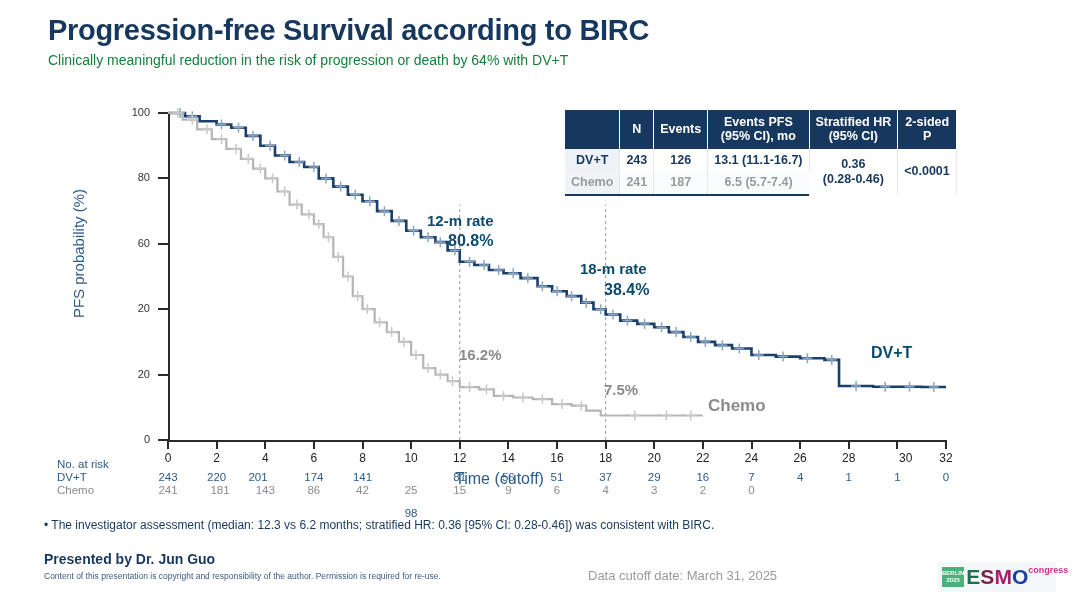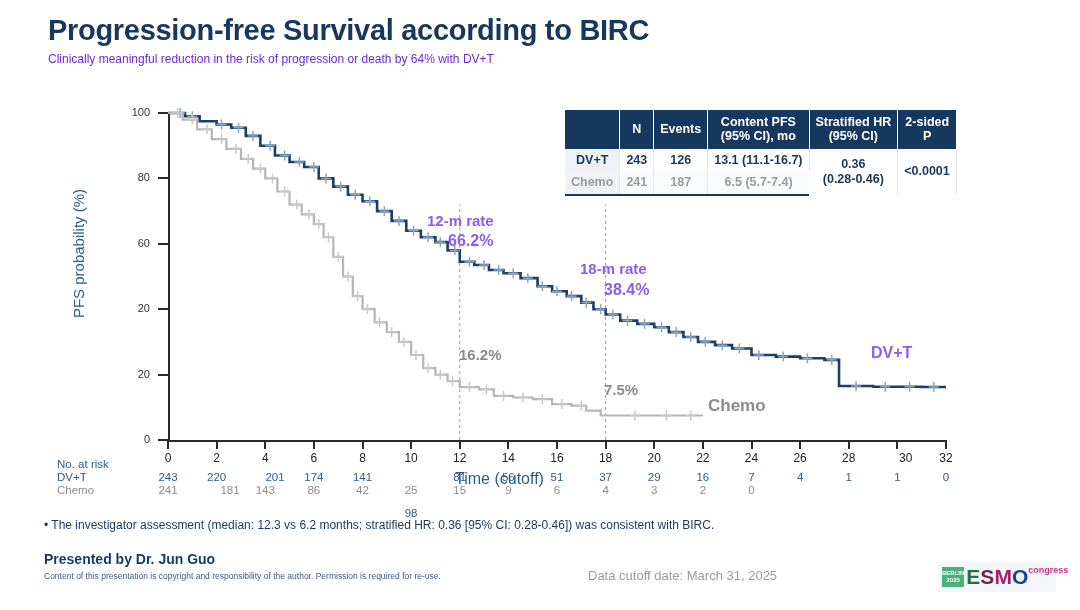--- a/index.html
+++ b/index.html
@@ -2,22 +2,22 @@
 <html><head>
 <meta charset="utf-8">
 <style>
   html,body{margin:0;padding:0;background:#ffffff;}
   body{width:1080px;height:610px;position:relative;overflow:hidden;
        font-family:"Liberation Sans",sans-serif;color:#1b3a5f;}
 
   
   .slide-title{position:absolute;left:48px;top:14px;font-size:29px;font-weight:bold;
                letter-spacing:-0.3px;color:#17385e;white-space:nowrap;}
-  .slide-subtitle{position:absolute;left:48px;top:52px;font-size:12px;font-weight:400;
-                  color:#6d28d9;white-space:nowrap;}
+  .slide-subtitle{position:absolute;left:48px;top:52px;font-size:14px;font-weight:400;
+                  color:#15803d;white-space:nowrap;}
 
   
   #plot{position:absolute;left:0;top:95px;width:1000px;height:360px;}
   .axis-line{position:absolute;background:#2a2a2a;}
   #yaxis{left:168px;top:18px;width:2px;height:327px;}
   #xaxis{left:168px;top:345px;width:779px;height:2px;}
 
   .ytick{position:absolute;left:158px;width:10px;height:2px;background:#2a2a2a;}
   .ytick-label{position:absolute;width:40px;text-align:right;font-size:11px;
                color:#333;left:110px;}
@@ -27,21 +27,21 @@
 
   .ylabel{position:absolute;left:-22px;top:150px;width:200px;text-align:center;
           transform:rotate(-90deg);font-size:15px;color:#2b5c8a;}
   .xlabel{position:absolute;left:455px;top:375px;font-size:16px;color:#2b5c8a;
           white-space:nowrap;}
 
   svg#km{position:absolute;left:0;top:0;width:1000px;height:360px;overflow:visible;}
 
   
   .ann{position:absolute;font-weight:bold;white-space:nowrap;}
-  .ann.navy{color:#8b5cf6;}
+  .ann.navy{color:#0c4a6e;}
   .ann.gray{color:#8b8b8b;}
   .ann-12lab{left:427px;top:117px;font-size:15px;}
   .ann-12val{left:448px;top:137px;font-size:16px;}
   .ann-18lab{left:580px;top:165px;font-size:15px;}
   .ann-18val{left:604px;top:186px;font-size:16px;}
   .ann-c12{left:459px;top:251px;font-size:15px;}
   .ann-c18{left:604px;top:286px;font-size:15px;}
   .lab-dvt{left:871px;top:249px;font-size:16px;}
   .lab-chemo{left:708px;top:301px;font-size:17px;color:#8b8b8b;}
 
@@ -478,53 +478,53 @@
         <line x1="666.40625" x2="666.40625" y1="315.475" y2="325.475" stroke="#c9c9c9" stroke-width="1.5"></line>
         <line x1="661.40625" x2="671.40625" y1="320.475" y2="320.475" stroke="#c9c9c9" stroke-width="1.5"></line>
       </g>
       <g>
         <line x1="690.71875" x2="690.71875" y1="315.475" y2="325.475" stroke="#c9c9c9" stroke-width="1.5"></line>
         <line x1="685.71875" x2="695.71875" y1="320.475" y2="320.475" stroke="#c9c9c9" stroke-width="1.5"></line>
       </g>
     </svg>
 
   <div class="ann navy ann-12lab">12-m rate</div>
-  <div class="ann navy ann-12val">66.2%</div>
+  <div class="ann navy ann-12val">80.8%</div>
   <div class="ann navy ann-18lab">18-m rate</div>
   <div class="ann navy ann-18val">38.4%</div>
   <div class="ann gray ann-c12">16.2%</div>
   <div class="ann gray ann-c18">7.5%</div>
   <div class="ann navy lab-dvt">DV+T</div>
   <div class="ann lab-chemo">Chemo</div>
 </div>
 
 <div id="risk">
   <div class="risk-head">No. at risk</div>
   <div class="risk-rowlab r0">DV+T</div>
   <div class="risk-rowlab r1">Chemo</div>
   <div id="risk-cells">
       <div class="risk-cell r0" style="left: 151px; top: 13px;">243</div>
       <div class="risk-cell r0" style="left: 199.625px; top: 13px;">220</div>
-      <div class="risk-cell r0" style="left: 258px; top: 13px;">201</div>
+      <div class="risk-cell r0" style="left: 241px; top: 13px;">201</div>
       <div class="risk-cell r0" style="left: 296.875px; top: 13px;">174</div>
       <div class="risk-cell r0" style="left: 345.5px; top: 13px;">141</div>
       <div class="risk-cell r0" style="left: 394.125px; top: 13px; margin-top: 36px;">98</div>
       <div class="risk-cell r0" style="left: 442.75px; top: 13px;">81</div>
       <div class="risk-cell r0" style="left: 491.375px; top: 13px;">56</div>
       <div class="risk-cell r0" style="left: 540px; top: 13px;">51</div>
       <div class="risk-cell r0" style="left: 588.625px; top: 13px;">37</div>
       <div class="risk-cell r0" style="left: 637.25px; top: 13px;">29</div>
       <div class="risk-cell r0" style="left: 685.875px; top: 13px;">16</div>
       <div class="risk-cell r0" style="left: 734.5px; top: 13px;">7</div>
       <div class="risk-cell r0" style="left: 783.125px; top: 13px;">4</div>
       <div class="risk-cell r0" style="left: 831.75px; top: 13px;">1</div>
       <div class="risk-cell r0" style="left: 880.375px; top: 13px;">1</div>
       <div class="risk-cell r0" style="left: 929px; top: 13px;">0</div>
       <div class="risk-cell r1" style="left: 151px; top: 26px;">241</div>
-      <div class="risk-cell r1" style="left: 213px; top: 26px;">181</div>
+      <div class="risk-cell r1" style="left: 203px; top: 26px;">181</div>
       <div class="risk-cell r1" style="left: 248.25px; top: 26px;">143</div>
       <div class="risk-cell r1" style="left: 296.875px; top: 26px;">86</div>
       <div class="risk-cell r1" style="left: 345.5px; top: 26px;">42</div>
       <div class="risk-cell r1" style="left: 394.125px; top: 26px;">25</div>
       <div class="risk-cell r1" style="left: 442.75px; top: 26px;">15</div>
       <div class="risk-cell r1" style="left: 491.375px; top: 26px;">9</div>
       <div class="risk-cell r1" style="left: 540px; top: 26px;">6</div>
       <div class="risk-cell r1" style="left: 588.625px; top: 26px;">4</div>
       <div class="risk-cell r1" style="left: 637.25px; top: 26px;">3</div>
       <div class="risk-cell r1" style="left: 685.875px; top: 26px;">2</div>
@@ -532,21 +532,21 @@
     </div>
 </div>
 
 <table id="stats">
   <thead>
     <tr>
       <th></th>
       <th>N</th>
       <th>Events</th>
       <th>
-        <div>Content PFS</div>
+        <div>Events PFS</div>
         <div>(95% CI), mo</div>
       </th>
       <th>
         <div>Stratified HR</div>
         <div>(95% CI)</div>
       </th>
       <th>
         <div>2-sided</div>
         <div>P</div>
       </th>

